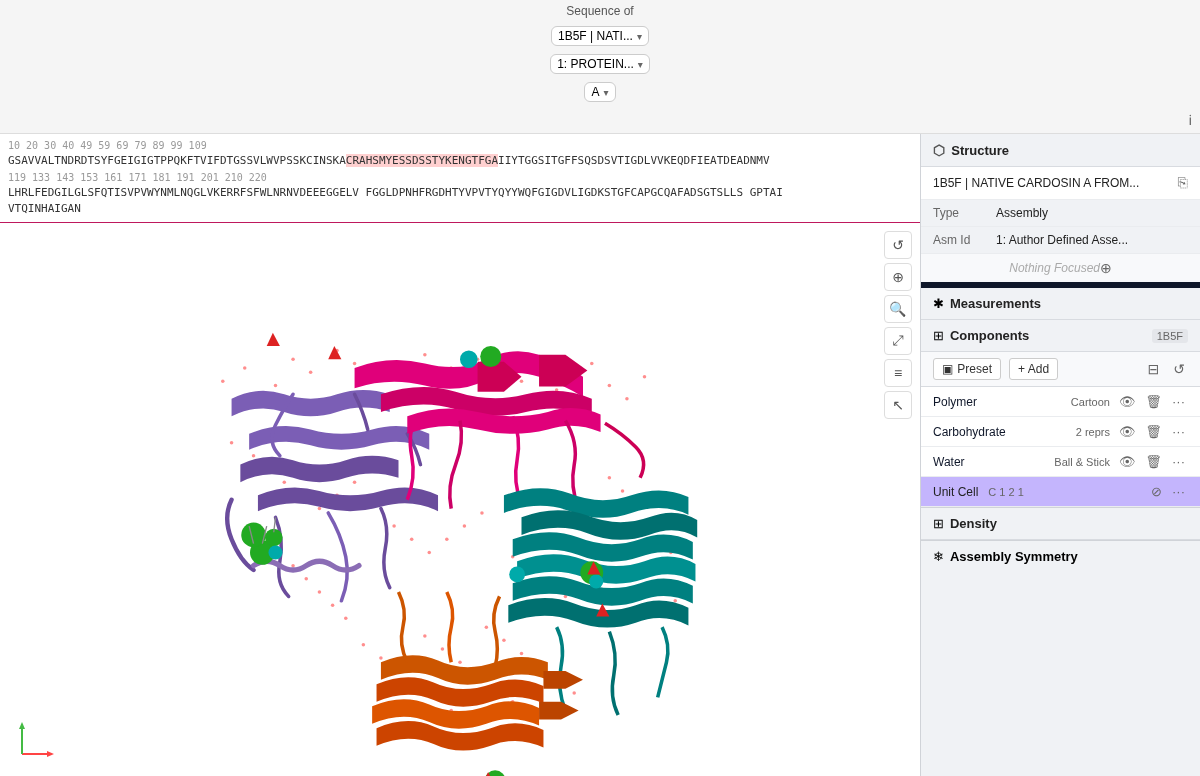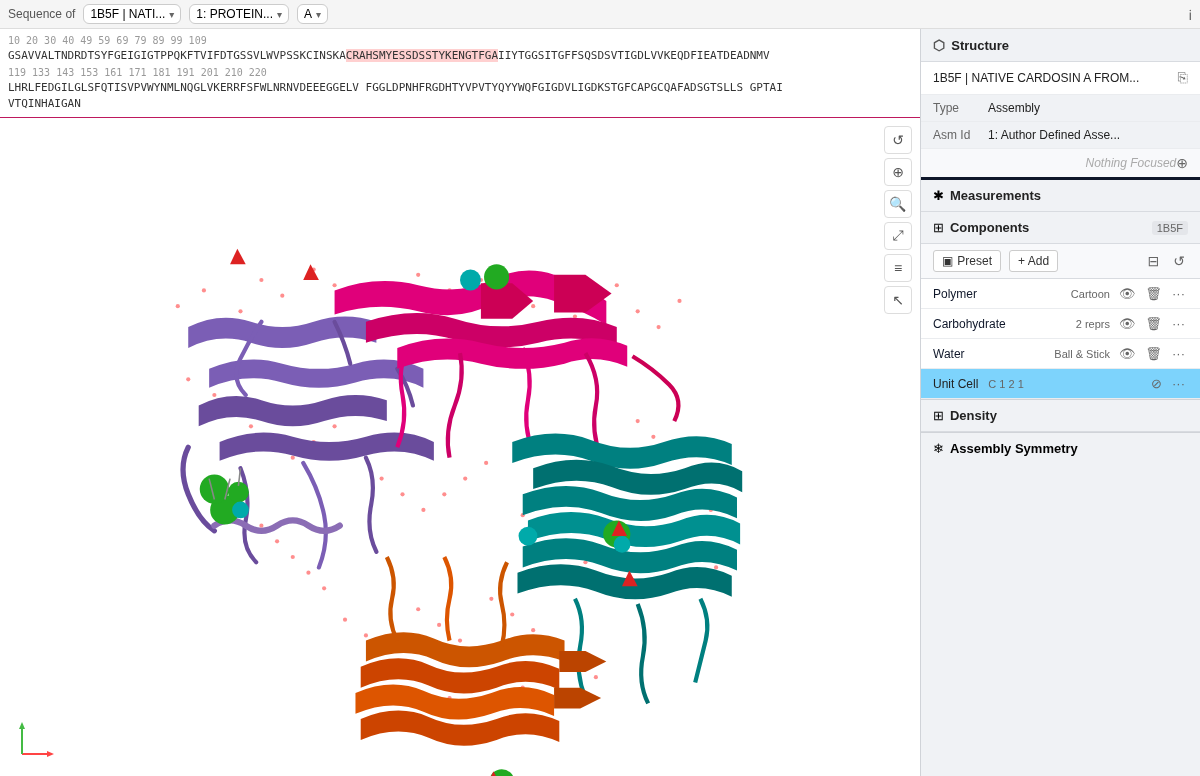--- a/index.html
+++ b/index.html
@@ -1,21 +1,21 @@
 <!DOCTYPE html>
 <html><head>
   <meta charset="utf-8">
   <style>
     * { box-sizing: border-box; margin: 0; padding: 0; }
     body { font-family: -apple-system, BlinkMacSystemFont, 'Segoe UI', sans-serif; font-size: 13px; background: #e8eaed; display: flex; flex-direction: column; width: 1200px; height: 776px; overflow: hidden; }
 
     
     .sequence-bar {
       display: flex; align-items: center; background: #f5f5f5; border-bottom: 1px solid #ddd;
-      padding: 4px 8px; gap: 8px; flex-shrink: 0; min-height: 28px;
+      padding: 4px 8px; gap: 8px; flex-shrink: 0; min-height: 28px; flex-direction: column;
     }
     .sequence-label { color: #555; font-size: 12px; white-space: nowrap; }
     .sequence-dropdown {
       display: flex; align-items: center; gap: 4px; background: white; border: 1px solid #ccc;
       border-radius: 6px; padding: 2px 6px; font-size: 12px; cursor: pointer;
     }
     .seq-arrow { font-size: 10px; color: #666; }
     .seq-info-btn { margin-left: auto; color: #666; cursor: pointer; font-size: 14px; }
 
     
@@ -64,36 +64,36 @@
 
     
     .panel-section-header {
       display: flex; align-items: center; gap: 6px; padding: 8px 12px;
       font-weight: 600; font-size: 13px; color: #222; border-bottom: 1px solid #d8dbe0;
       background: #f0f2f5;
     }
     .panel-section-header .icon { color: #555; font-size: 14px; }
     .info-row {
       display: flex; padding: 6px 12px; border-bottom: 1px solid #eaecef;
-      gap: 0;
+      gap: 8px;
     }
     .info-row:last-child { border-bottom: none; }
     .info-label { color: #666; min-width: 55px; font-size: 12px; }
     .info-value { color: #222; font-size: 12px; flex: 1; }
     .info-title-row {
       display: flex; align-items: center; padding: 8px 12px; gap: 6px;
       background: white; border-bottom: 1px solid #eaecef;
     }
     .info-title-text { font-size: 12px; font-weight: 400; color: #222; flex: 1; }
     .copy-btn { color: #666; cursor: pointer; font-size: 13px; }
 
     
     .nothing-focused-row {
-      display: flex; align-items: center; justify-content: flex-end; padding: 6px 12px;
-      border-bottom: 3px solid #0f172a; background: #f8f9fb;
+      display: flex; align-items: center; justify-content: center; padding: 6px 12px;
+      border-bottom: 6px solid #0f172a; background: #f8f9fb;
     }
     .nothing-focused-text { color: #aaa; font-size: 12px; font-style: italic; }
     .focus-btn { color: #666; cursor: pointer; font-size: 14px; }
 
     
     .measurements-row {
       display: flex; align-items: center; gap: 6px; padding: 8px 12px;
       background: #f0f2f5; border-bottom: 1px solid #d8dbe0; cursor: pointer;
     }
     .measurements-row .label { font-weight: 600; font-size: 13px; color: #222; }
@@ -126,21 +126,21 @@
       background: white; gap: 6px;
     }
     .component-name { flex: 1; font-size: 12px; color: #0f172a; }
     .component-repr { font-size: 11px; color: #666; }
     .component-actions { display: flex; align-items: center; gap: 4px; }
     .action-btn { color: #666; cursor: pointer; font-size: 13px; padding: 1px 3px; }
 
     
     .unit-cell-row {
       display: flex; align-items: center; padding: 6px 12px; border-bottom: 1px solid #eaecef;
-      background: #7dd3fc; gap: 6px;
+      background: #c4b5fd; gap: 6px;
     }
     .unit-cell-name { font-size: 12px; color: #222; }
     .unit-cell-params { font-size: 11px; color: #666; margin-left: 4px; }
     .unit-cell-spacer { flex: 1; }
 
     
     .density-row {
       display: flex; align-items: center; gap: 6px; padding: 8px 12px;
       background: #f0f2f5; border-bottom: 1px solid #d8dbe0; cursor: pointer;
     }

